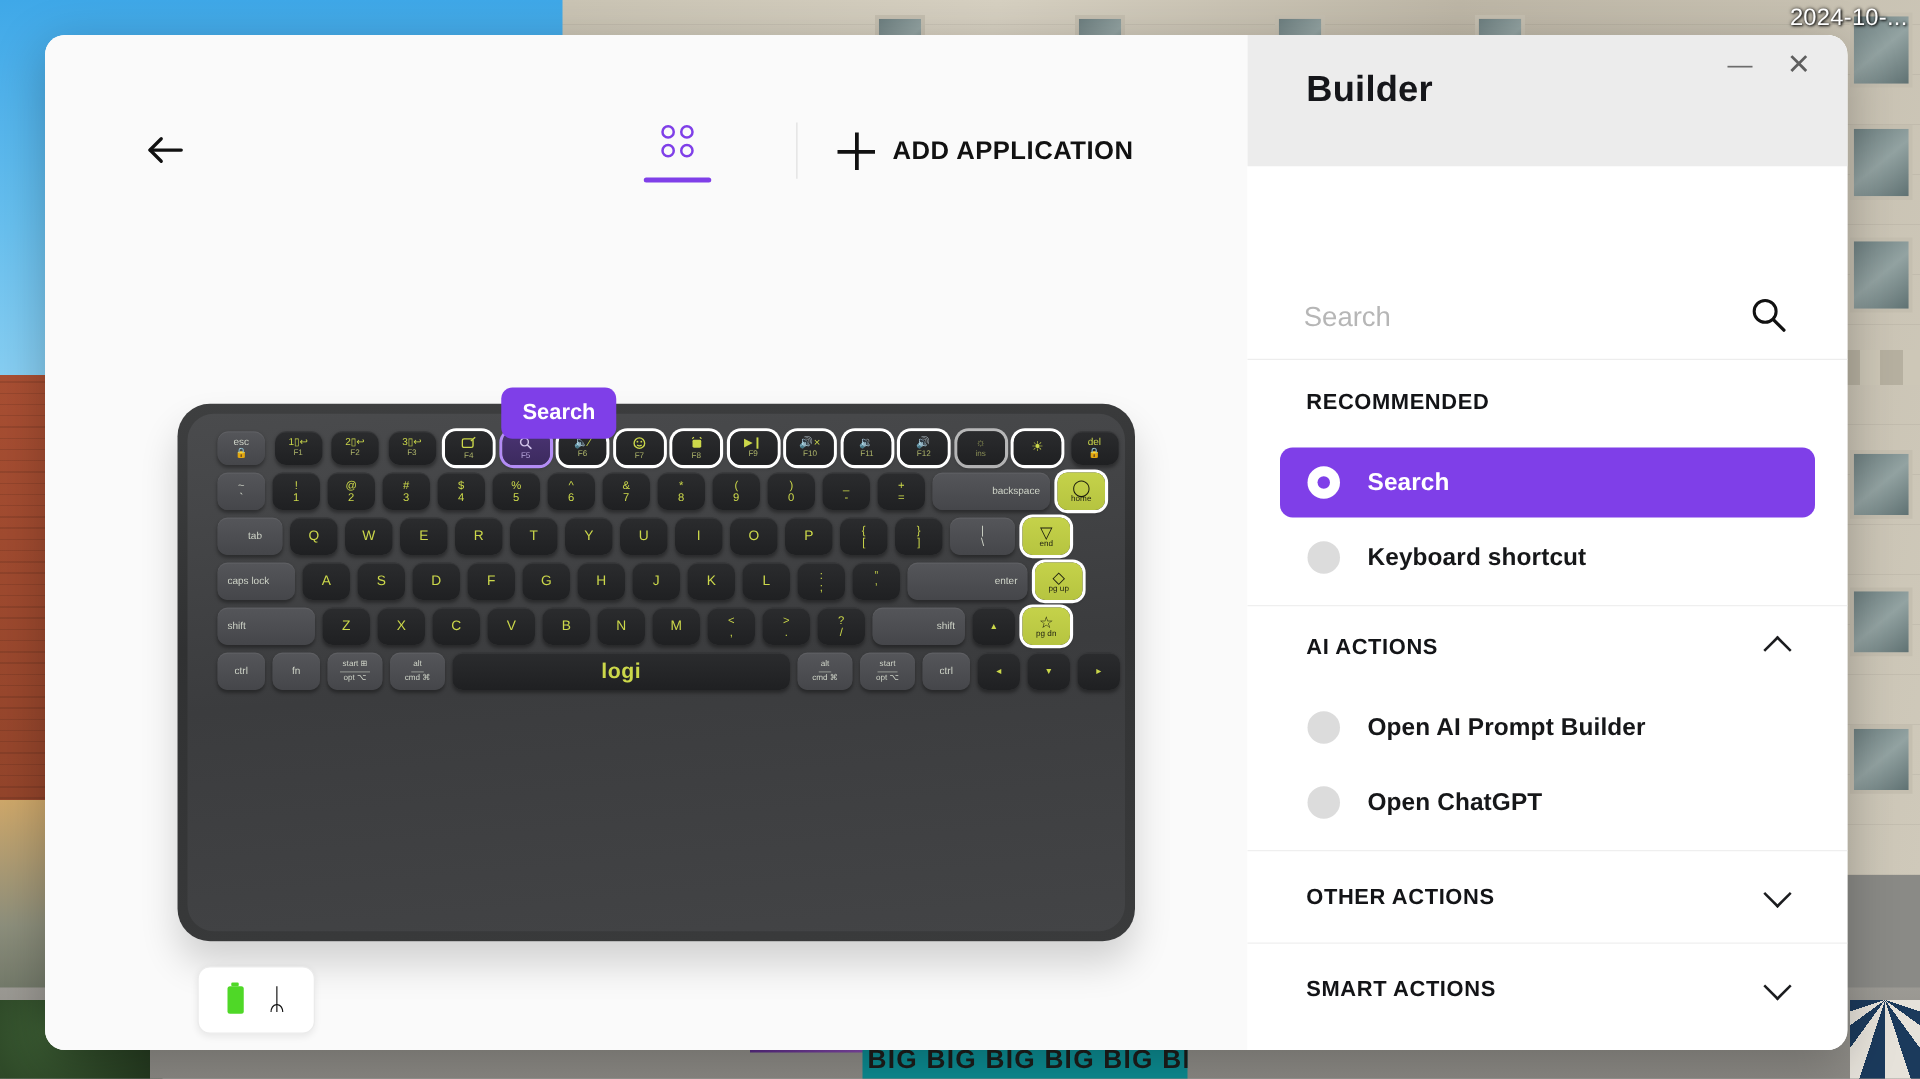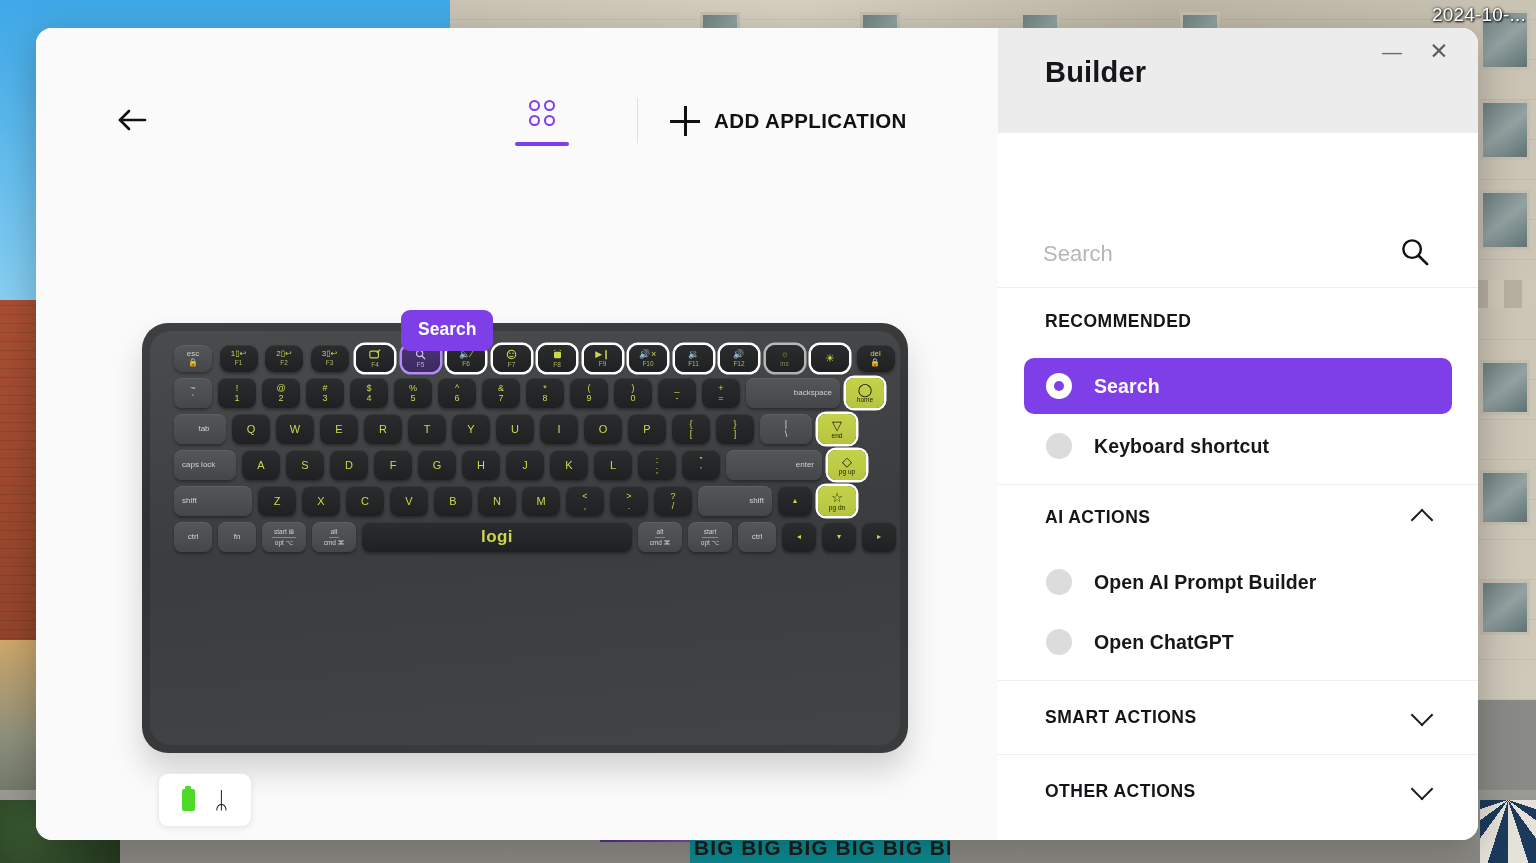--- a/index.html
+++ b/index.html
@@ -921,23 +921,23 @@
         <span class="radio"></span>
         <span class="label">Open AI Prompt Builder</span>
       </div>
       <div class="action-item">
         <span class="radio"></span>
         <span class="label">Open ChatGPT</span>
       </div>
     </div>
 
     <div class="section-header section-divider" style="height:74px">
+      <span>OTHER ACTIONS</span>
+      <span class="chev"></span>
+    </div>
+
+    <div class="section-header section-divider" style="height:74px">
       <span>SMART ACTIONS</span>
       <span class="chev"></span>
     </div>
 
-    <div class="section-header section-divider" style="height:74px">
-      <span>OTHER ACTIONS</span>
-      <span class="chev"></span>
-    </div>
-
   </div>
 </div>
 
 </body></html>

